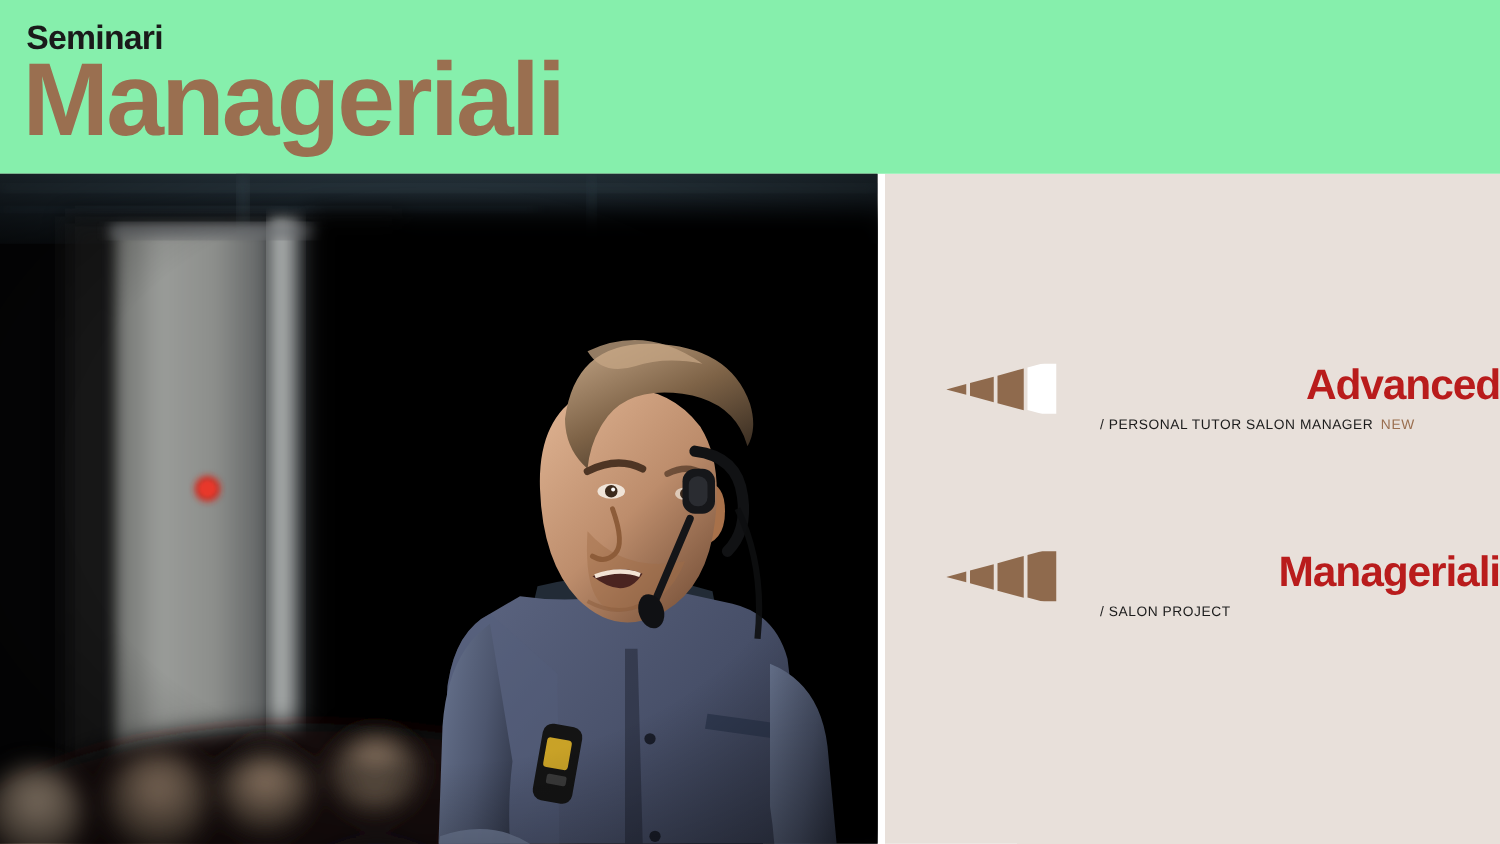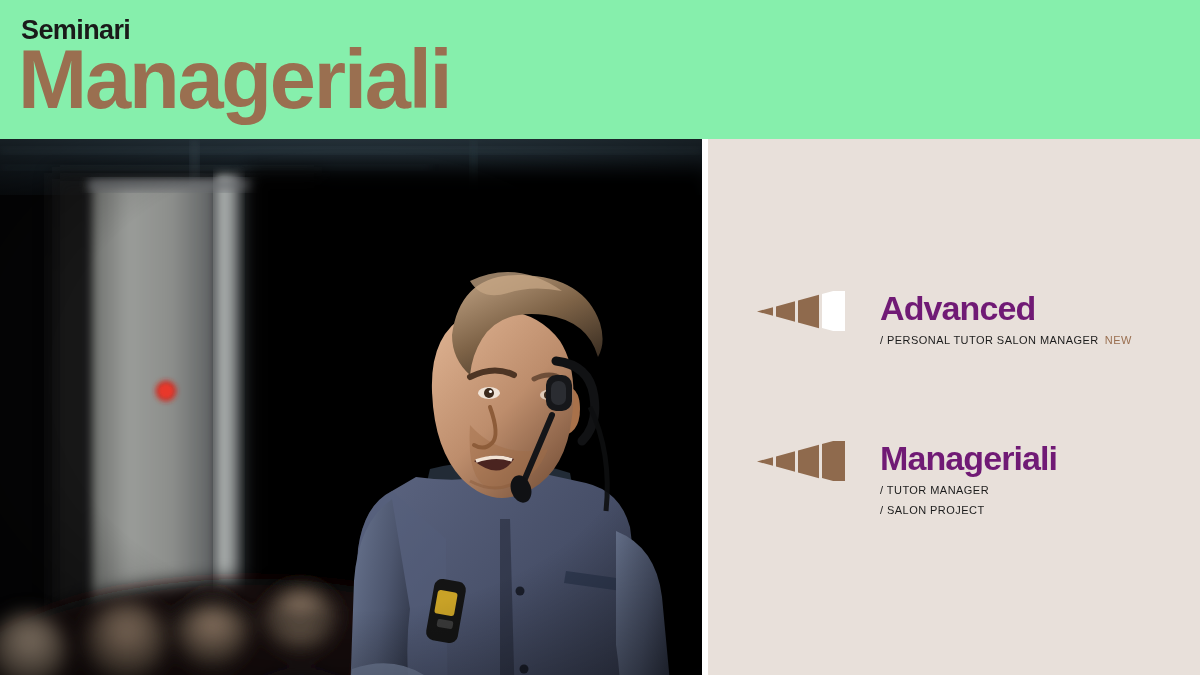--- a/index.html
+++ b/index.html
@@ -46,23 +46,24 @@
 
   .tier-icon {
     position:absolute; left:49px; top:2px;
     width:94px; height:40px;
   }
   .tier-icon svg { display:block; width:94px; height:40px; }
 
   .tier-body { position:absolute; left:172px; top:0; width:320px; }
 
   .tier-title {
-    font-size:34px; font-weight:bold; color:#701a75;
+    font-size:34px; font-weight:bold; color:#b91c1c;
     letter-spacing:-0.9px; line-height:38px;
     margin-bottom:3px;
+    text-align:right;
   }
   .tier-sub {
     font-size:11px; font-weight:500; color:#1c1c1c;
     letter-spacing:0.45px; line-height:20px;
     white-space:nowrap;
   }
   .tier-sub .badge {
     color:#9a6f50; font-weight:500; letter-spacing:0.5px;
     margin-left:6px;
   }
@@ -374,21 +375,18 @@
       <svg viewBox="0 0 94 40">
         <polygon points="0,20.5 16,16.2 16,24.8" fill="#8f6a4d"></polygon>
         <polygon points="19,15.4 38,10.3 38,30.7 19,25.6" fill="#8f6a4d"></polygon>
         <polygon points="41,9.5 62,3.8 62,37.2 41,31.5" fill="#8f6a4d"></polygon>
         <polygon points="65,3.0 88,-3.2 88,43.2 65,37.0" fill="#8f6a4d"></polygon>
       </svg>
     </div>
     <div class="tier-body">
       <div class="tier-title">Manageriali</div>
       <div class="tier-sub">
-        <span>/ TUTOR MANAGER</span>
-      </div>
-      <div class="tier-sub">
         <span>/ SALON PROJECT</span>
       </div>
     </div>
   </div>
 
 </div>
 
 </body></html>

